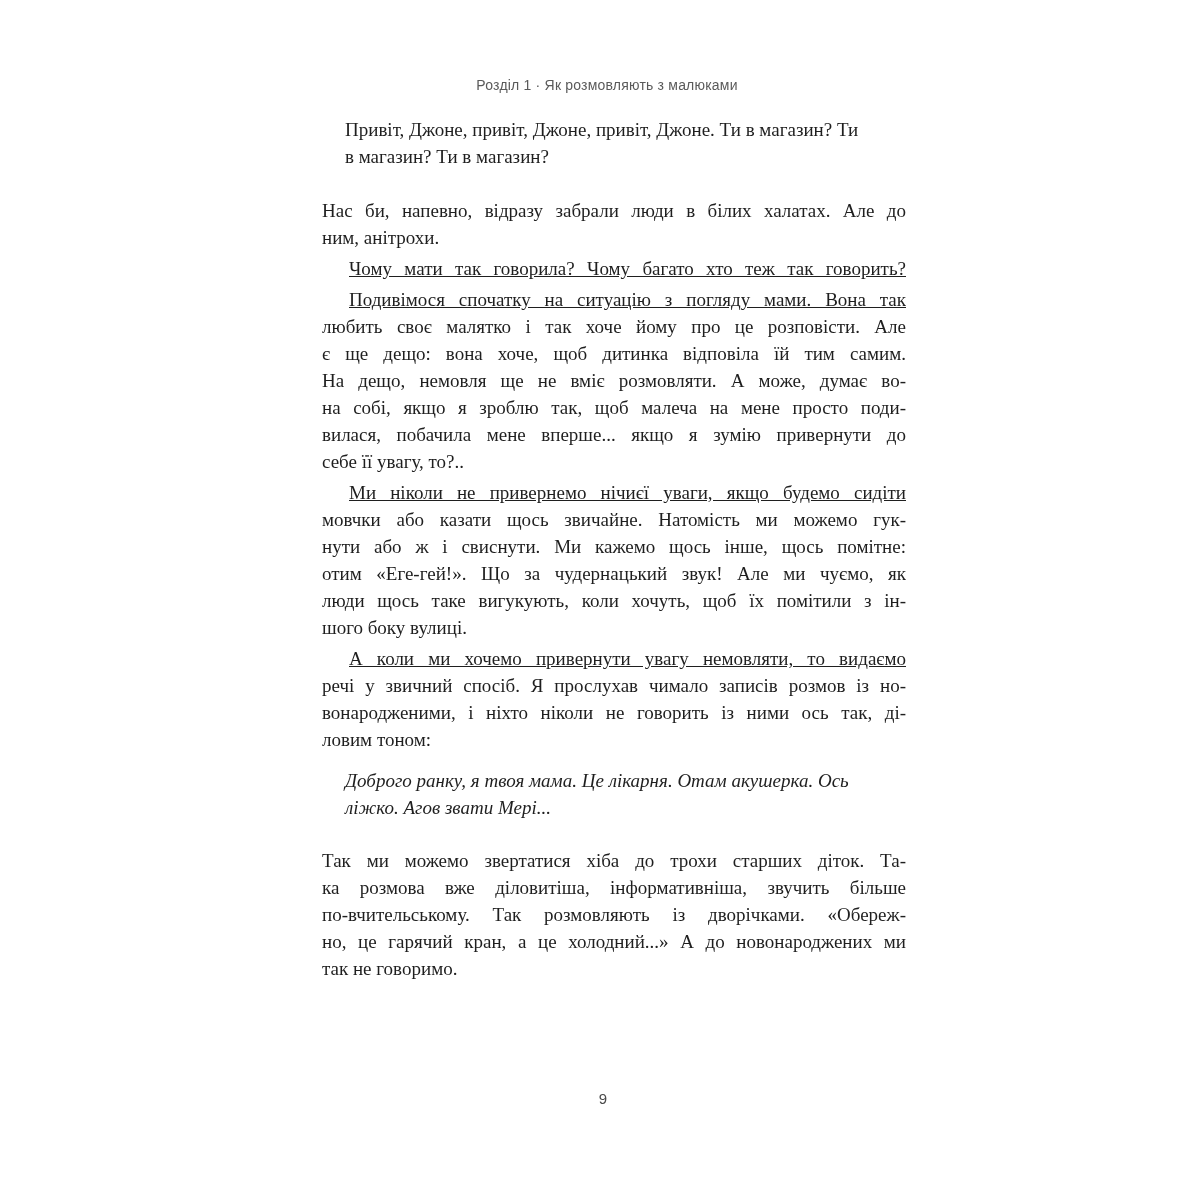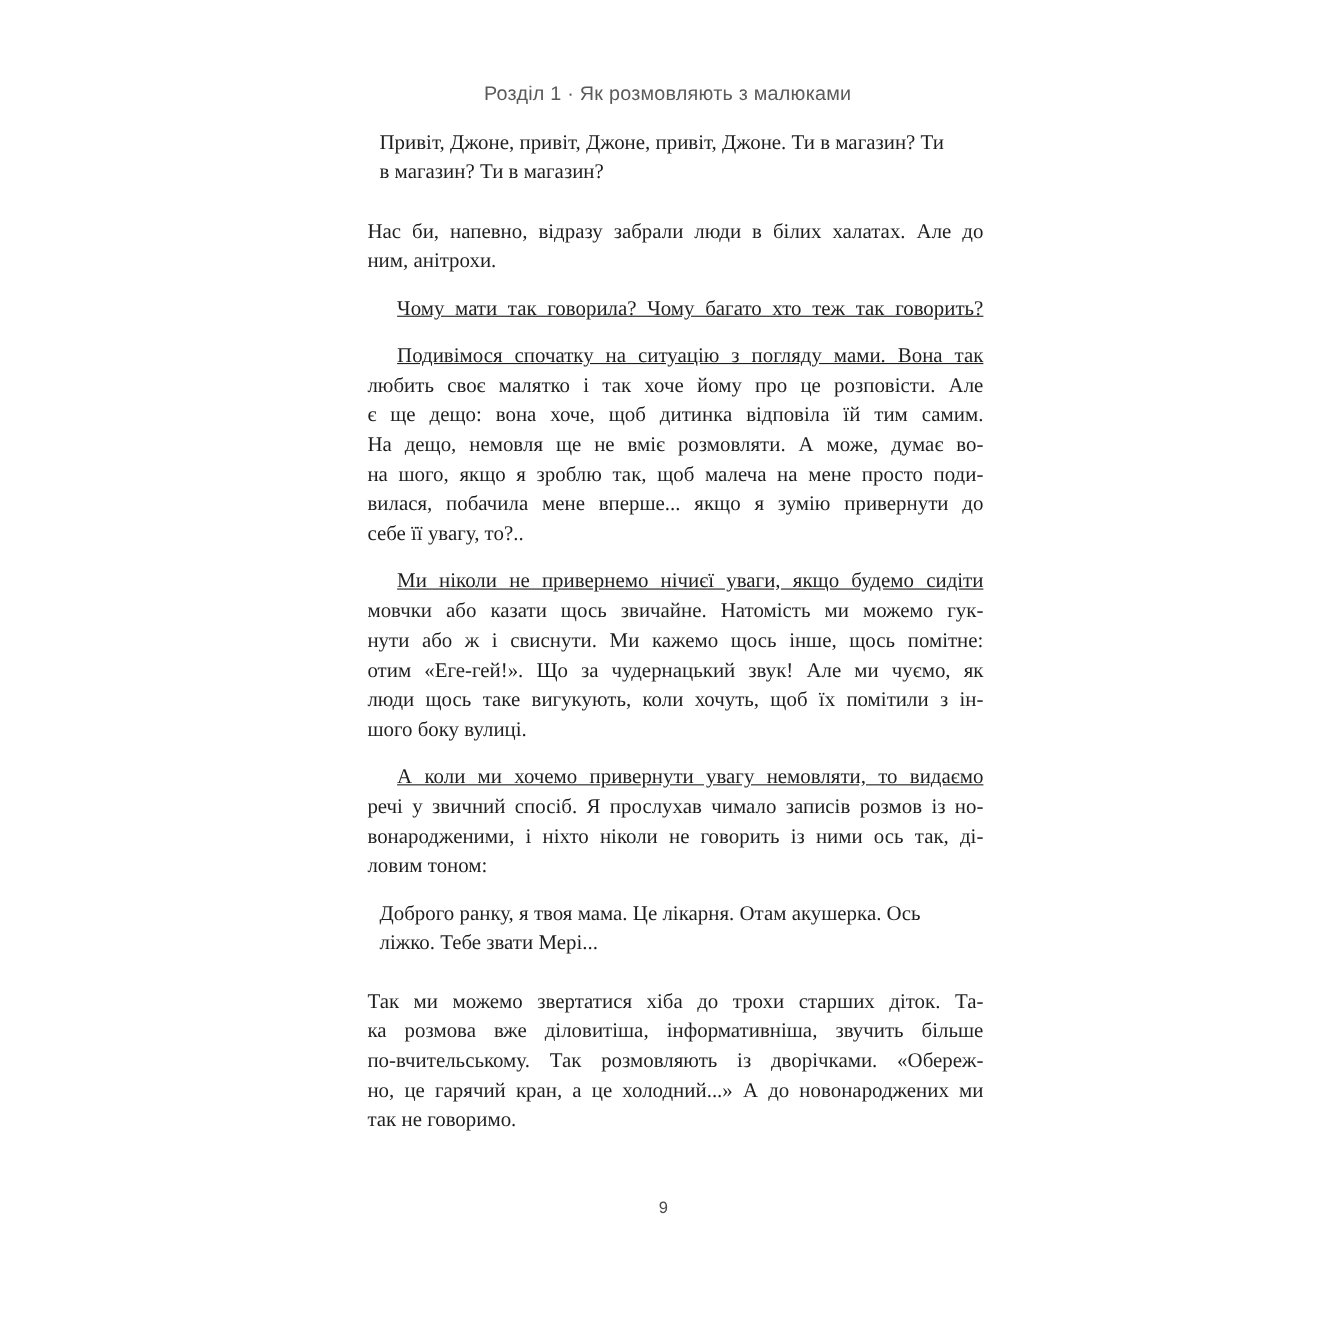--- a/index.html
+++ b/index.html
@@ -15,41 +15,41 @@
     color: #1f1f1f;
     overflow: hidden;
   }
   .running-header {
     position: absolute;
     left: 318px;
     top: 76px;
     width: 578px;
     text-align: center;
     font-family: "Liberation Sans", "DejaVu Sans", sans-serif;
-    font-size: 18px;
+    font-size: 14px;
     line-height: 18px;
     color: #5a5a5a;
     letter-spacing: 0.2px;
   }
   .text-column {
     position: absolute;
     left: 318px;
     top: 0;
     width: 592px;
     font-size: 19px;
     line-height: 27px;
   }
-  .block { margin: 16px; }
+  .block { margin: 4px; }
   .block.quote {
     margin-left: 27px;
     margin-right: 16px;
   }
   .block.quote.first { margin-top: 116px; }
   .block.paragraph.after-quote { margin-top: 27px; }
-  .block.quote.mid { margin-top: 14px; }
+  .block.quote.mid { margin-top: 14px; font-style: italic; }
   .block.paragraph.last { margin-top: 26px; }
   .line { text-align: left; }
   .line.just {
     text-align: justify;
     text-align-last: justify;
   }
   .line.indent { text-indent: 27px; text-decoration: underline; }
   .page-number {
     position: absolute;
     left: 318px;
@@ -76,41 +76,41 @@
       <div class="line">ним, анітрохи.</div>
     </div>
     <div class="block paragraph">
       <div class="line just indent">Чому мати так говорила? Чому багато хто теж так говорить?</div>
     </div>
     <div class="block paragraph">
       <div class="line just indent">Подивімося спочатку на ситуацію з погляду мами. Вона так</div>
       <div class="line just">любить своє малятко і так хоче йому про це розповісти. Але</div>
       <div class="line just">є ще дещо: вона хоче, щоб дитинка відповіла їй тим самим.</div>
       <div class="line just">На дещо, немовля ще не вміє розмовляти. А може, думає во-</div>
-      <div class="line just">на шого, якщо я зроблю так, щоб малеча на мене просто поди-</div>
+      <div class="line just">на собі, якщо я зроблю так, щоб малеча на мене просто поди-</div>
       <div class="line just">вилася, побачила мене вперше... якщо я зумію привернути до</div>
       <div class="line">себе її увагу, то?..</div>
     </div>
     <div class="block paragraph">
       <div class="line just indent">Ми ніколи не привернемо нічиєї уваги, якщо будемо сидіти</div>
       <div class="line just">мовчки або казати щось звичайне. Натомість ми можемо гук-</div>
       <div class="line just">нути або ж і свиснути. Ми кажемо щось інше, щось помітне:</div>
       <div class="line just">отим «Еге-гей!». Що за чудернацький звук! Але ми чуємо, як</div>
       <div class="line just">люди щось таке вигукують, коли хочуть, щоб їх помітили з ін-</div>
       <div class="line">шого боку вулиці.</div>
     </div>
     <div class="block paragraph">
       <div class="line just indent">А коли ми хочемо привернути увагу немовляти, то видаємо</div>
       <div class="line just">речі у звичний спосіб. Я прослухав чимало записів розмов із но-</div>
       <div class="line just">вонародженими, і ніхто ніколи не говорить із ними ось так, ді-</div>
       <div class="line">ловим тоном:</div>
     </div>
     <div class="block quote mid">
       <div class="line">Доброго ранку, я твоя мама. Це лікарня. Отам акушерка. Ось</div>
-      <div class="line">ліжко. Тебе звати Мері...</div>
+      <div class="line">ліжко. Агов звати Мері...</div>
     </div>
     <div class="block paragraph last">
       <div class="line just">Так ми можемо звертатися хіба до трохи старших діток. Та-</div>
       <div class="line just">ка розмова вже діловитіша, інформативніша, звучить більше</div>
       <div class="line just">по-вчительському. Так розмовляють із дворічками. «Обереж-</div>
       <div class="line just">но, це гарячий кран, а це холодний...» А до новонароджених ми</div>
       <div class="line">так не говоримо.</div>
     </div>
   </div>
 

